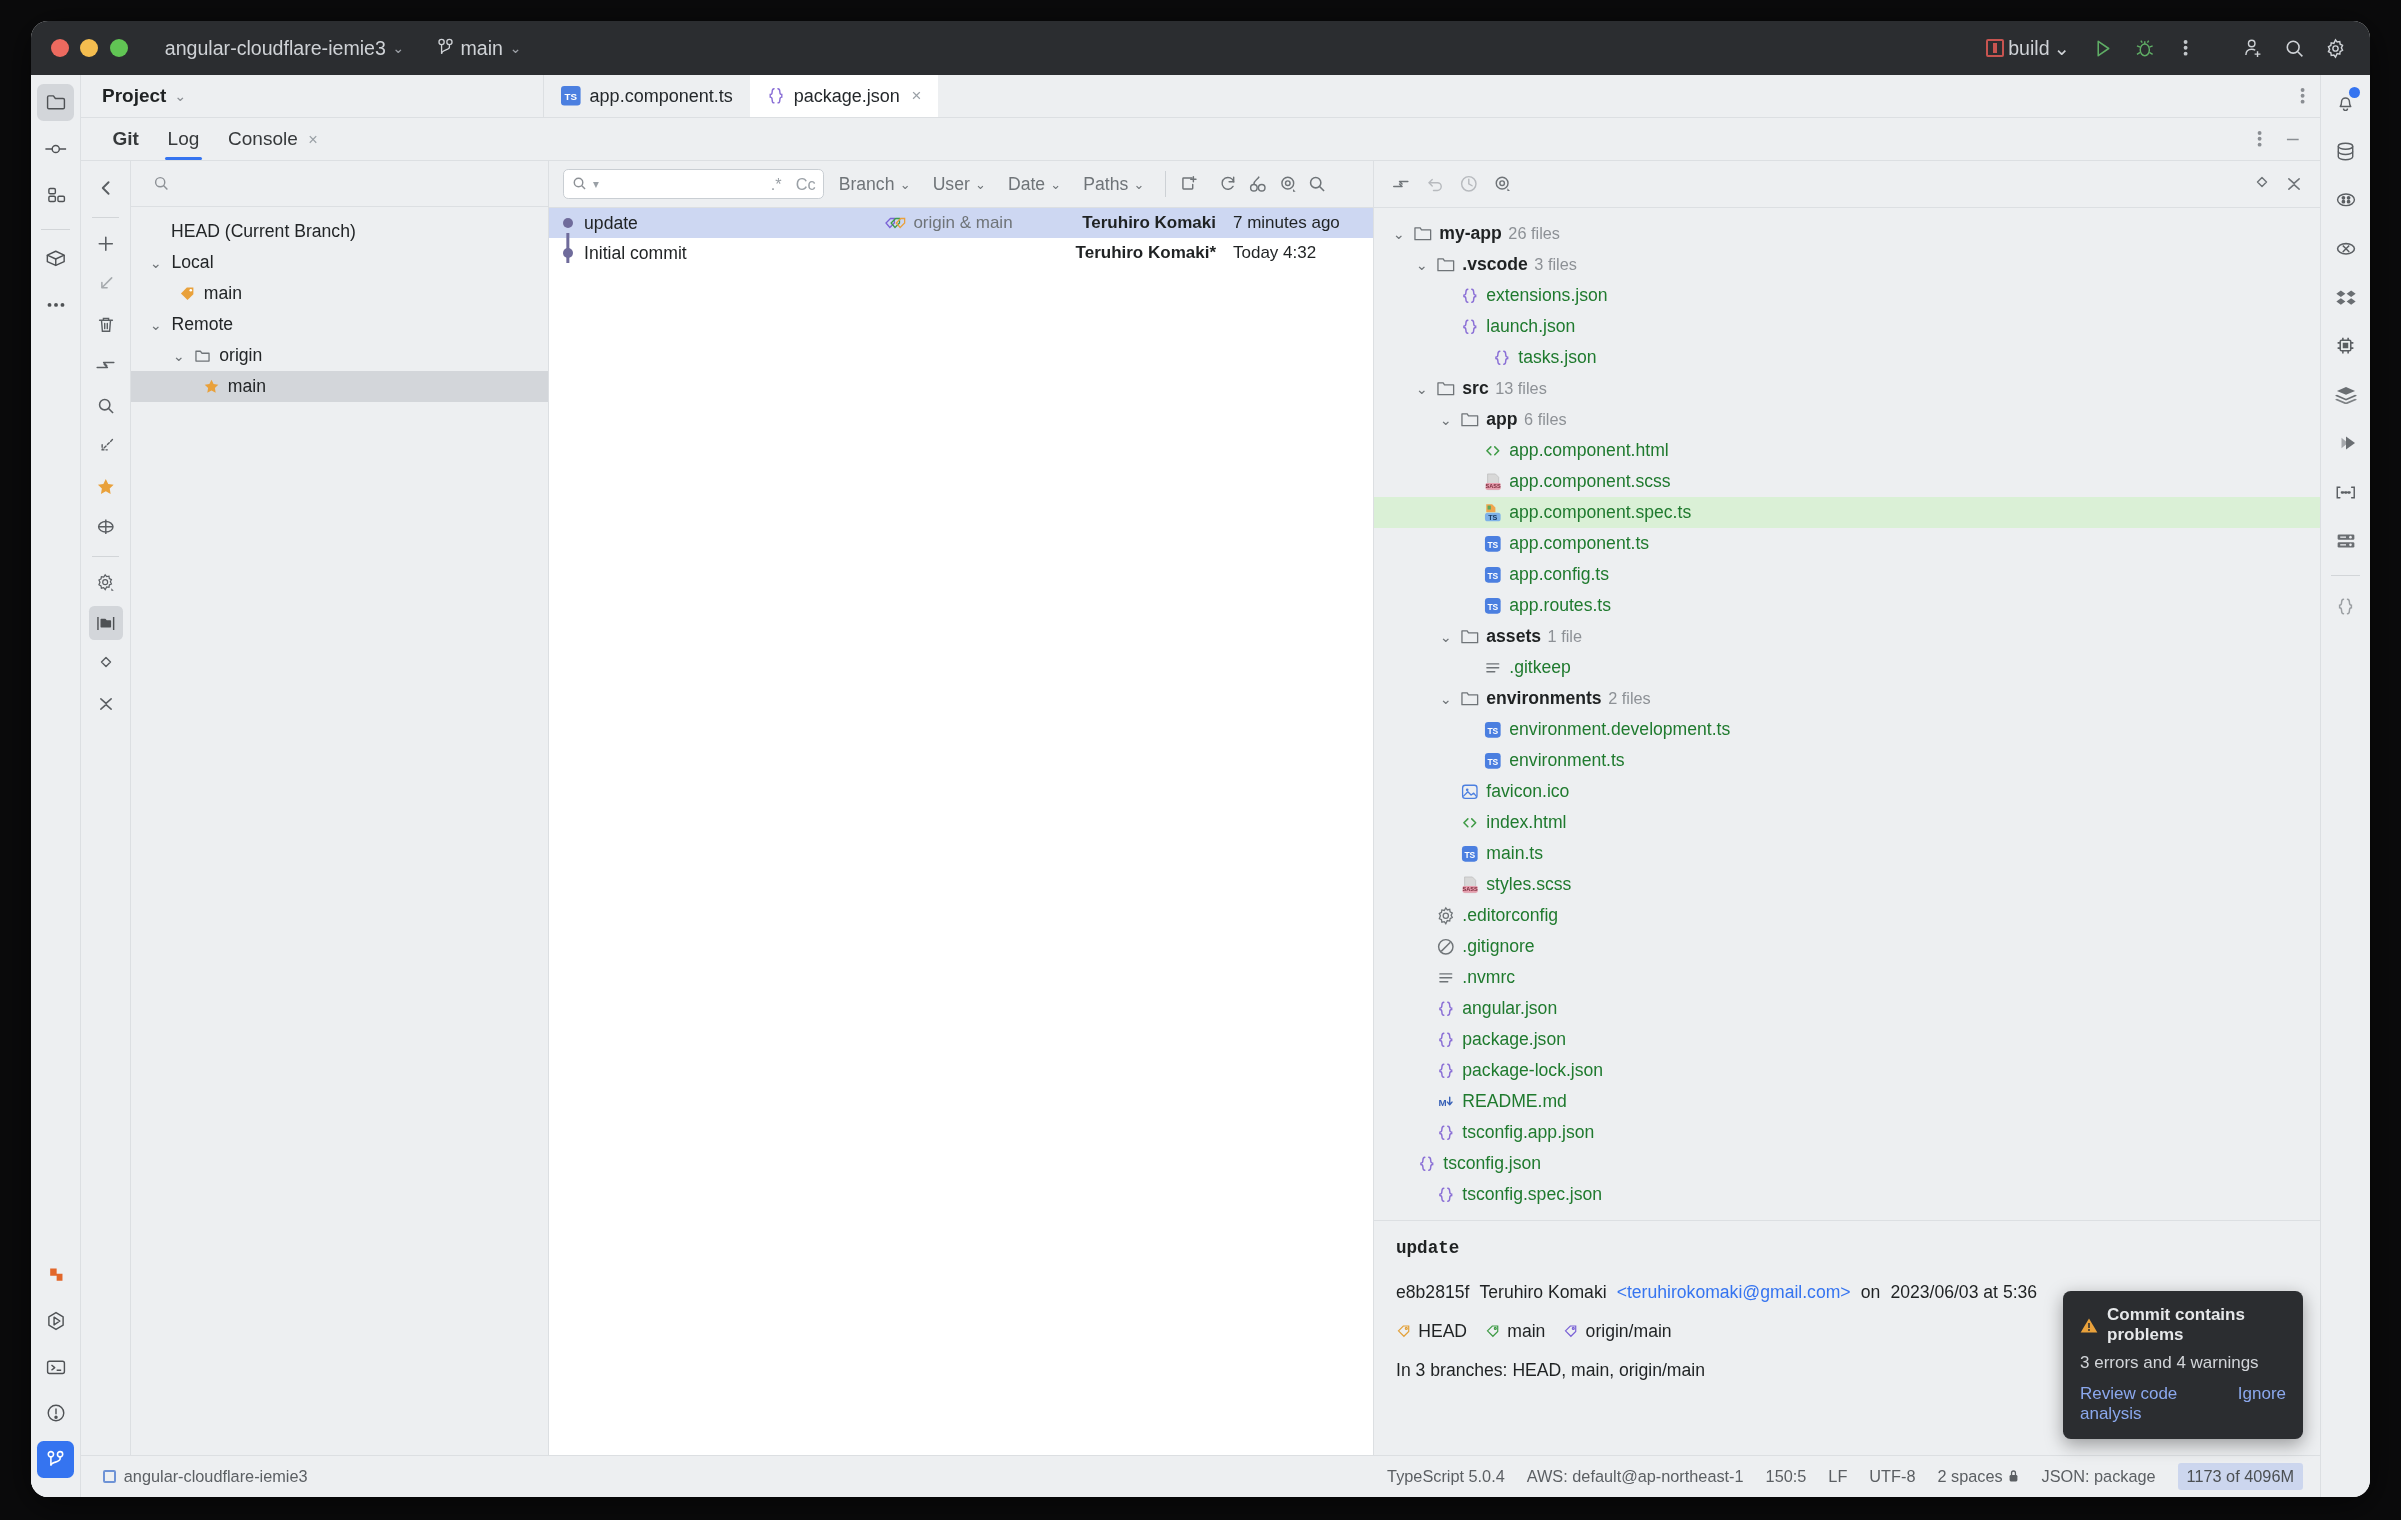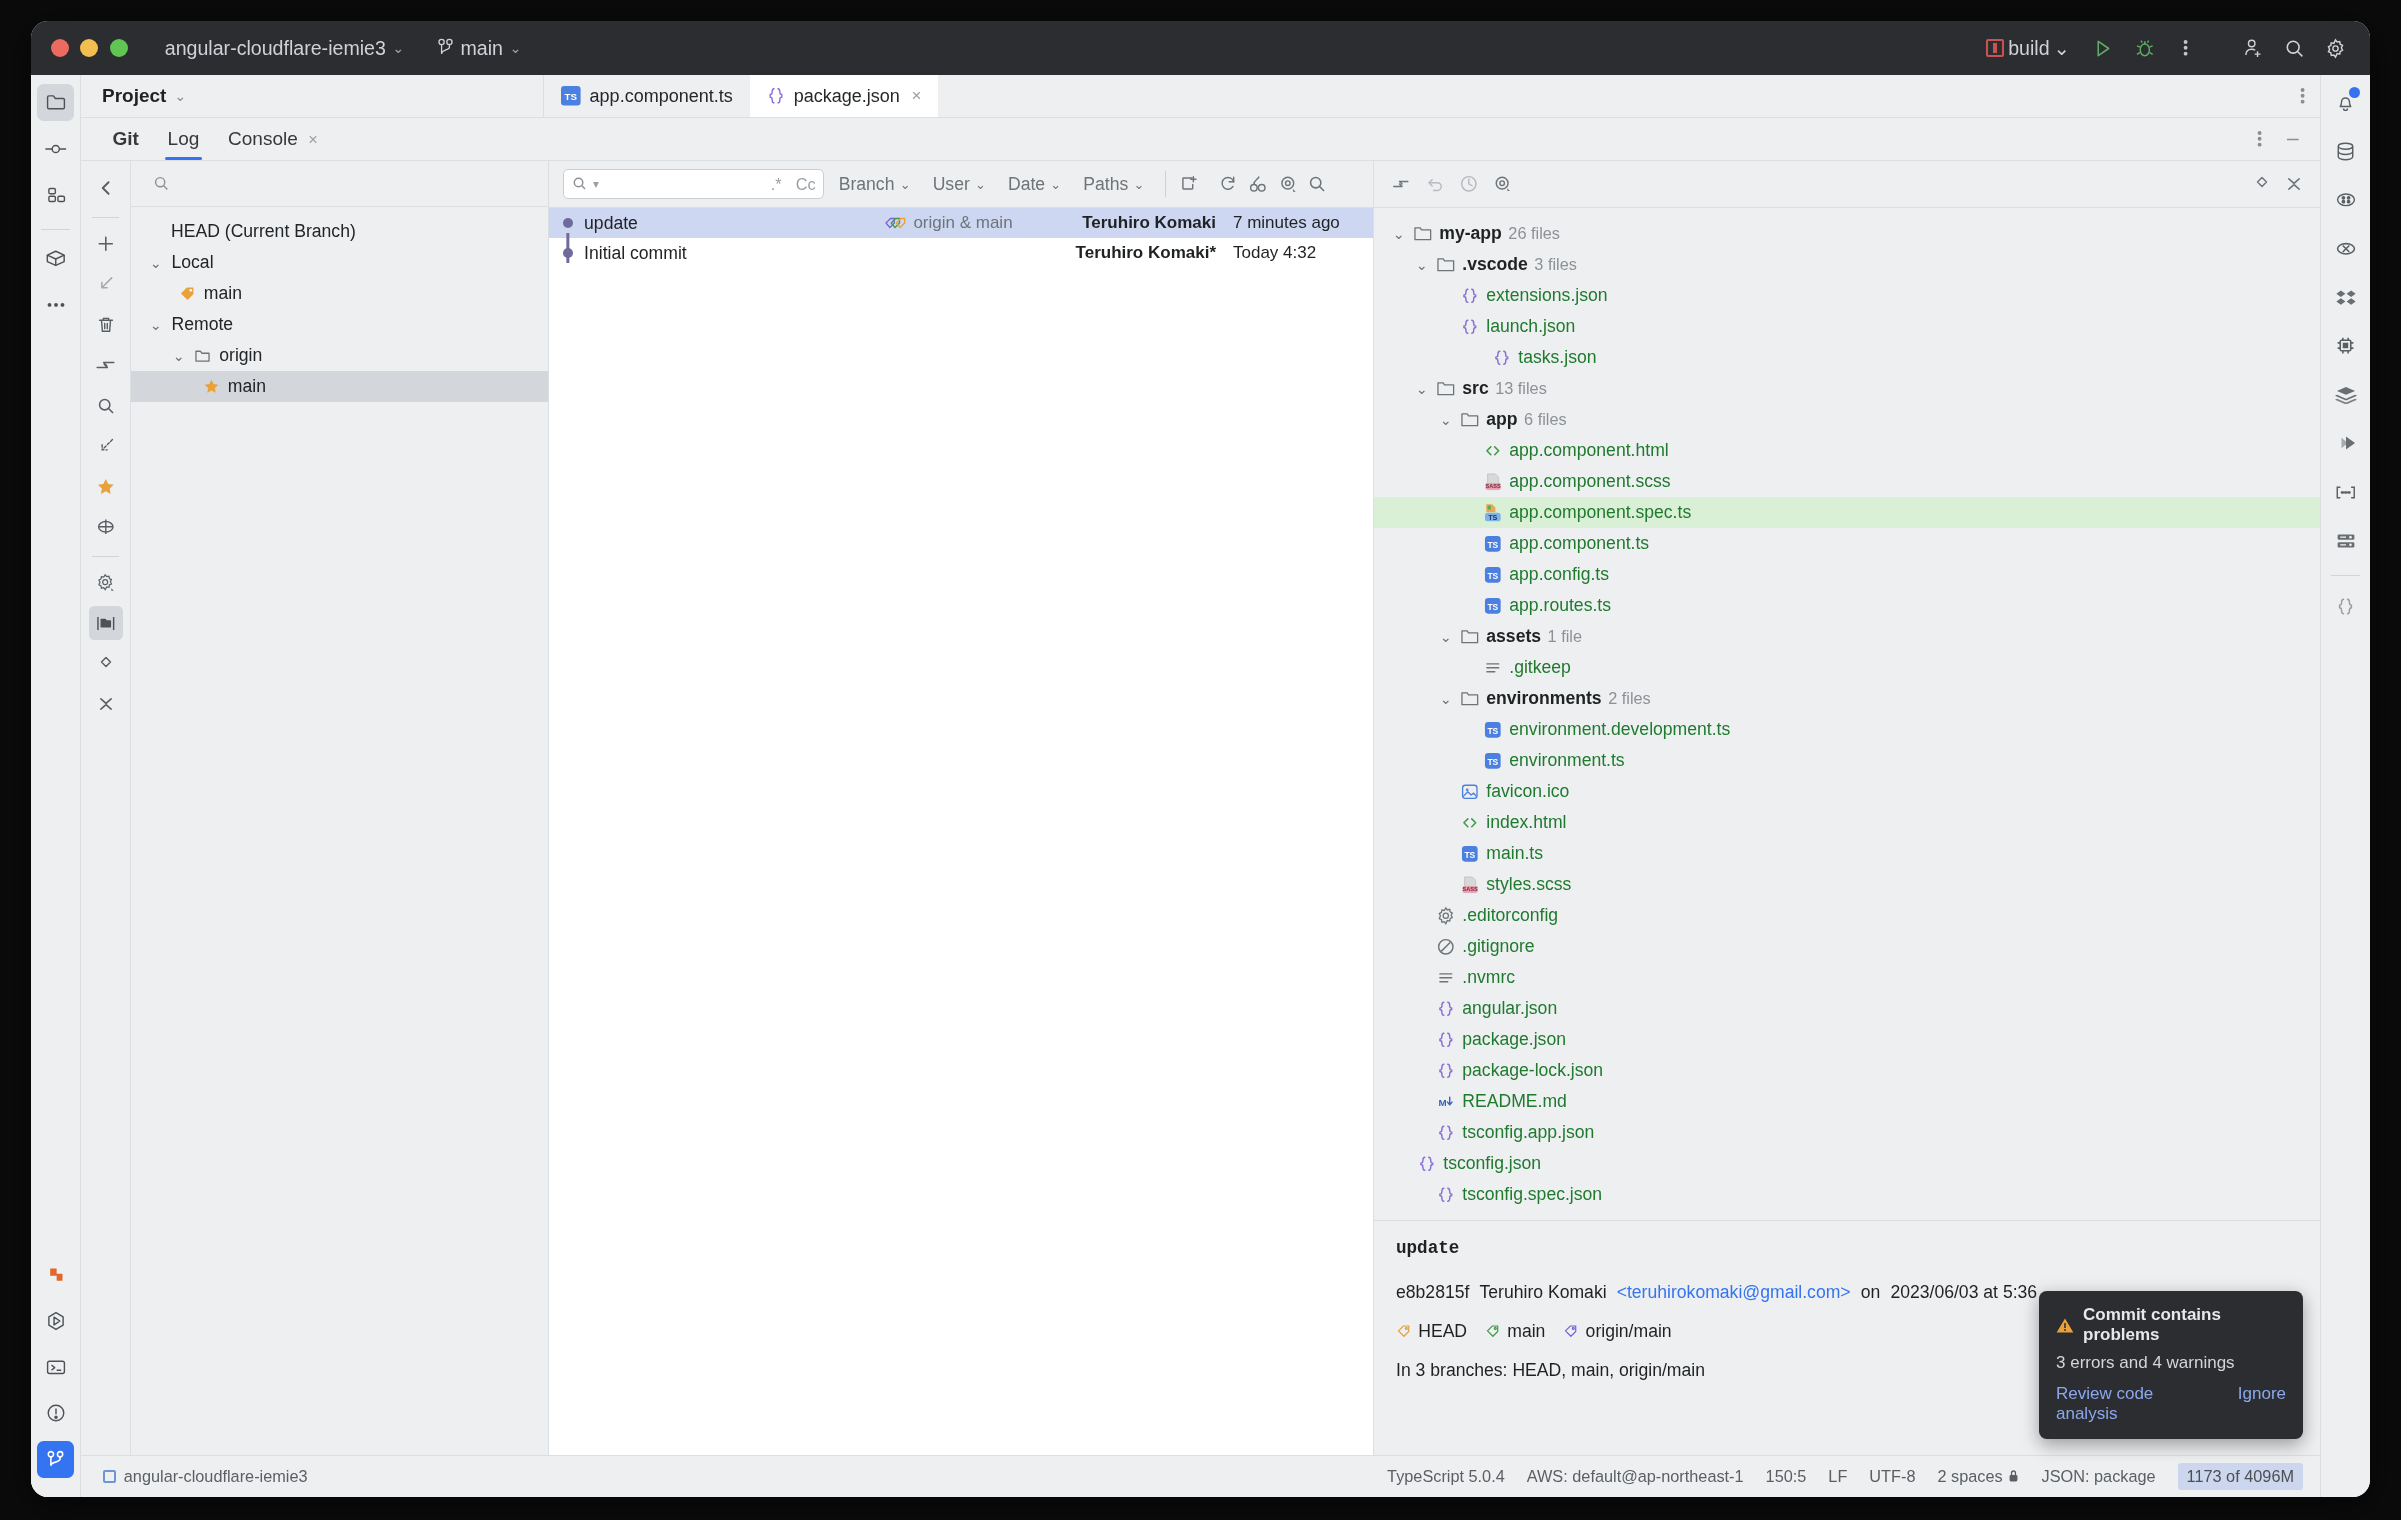--- a/index.html
+++ b/index.html
@@ -162,21 +162,21 @@
   .commit-meta { border-top: 0.7px solid #dcdfe2; padding: 17px 22px 14.4px; position: relative; height: 235px; }
   .cm-subject { font-family: "Liberation Mono", monospace; font-size: 17.6px; font-weight: bold; color: #1f2223; margin-bottom: 23.5px; }
   .cm-line { font-size: 17.6px; color: #1f2223; margin-bottom: 18px; display: flex; align-items: center; flex-wrap: wrap; gap: 2.6px; }
   .cm-email { color: #3574f0; }
   .cm-refs { display: flex; align-items: center; gap: 18px; margin-bottom: 18px; }
   .cm-ref { display: flex; align-items: center; gap: 5.2px; font-size: 17.6px; color: #1f2223; }
 
   
   .balloon {
     position: absolute; right: 17px; bottom: 15.7px;
-    width: 264px; background: #2b2d30; color: #e6e8ea;
+    width: 240px; background: #2b2d30; color: #e6e8ea;
     border-radius: 7.8px; padding: 14.4px 17px 15.7px;
     box-shadow: 0 5.2px 18px rgba(0,0,0,.35);
   }
   .bl-title { display: flex; align-items: center; gap: 9px; font-size: 17px; font-weight: bold; margin-bottom: 7.8px; }
   .bl-sub { font-size: 17px; color: #d2d5d9; margin-bottom: 10.4px; }
   .bl-actions { display: flex; gap: 40px; font-size: 17px; }
   .bl-link { color: #8ba8ed; }
 
   
   .rrail { width: 50px; min-width: 50px; border-left: 0.7px solid #dcdfe2; display: flex; flex-direction: column; align-items: center; padding-top: 9px; }

